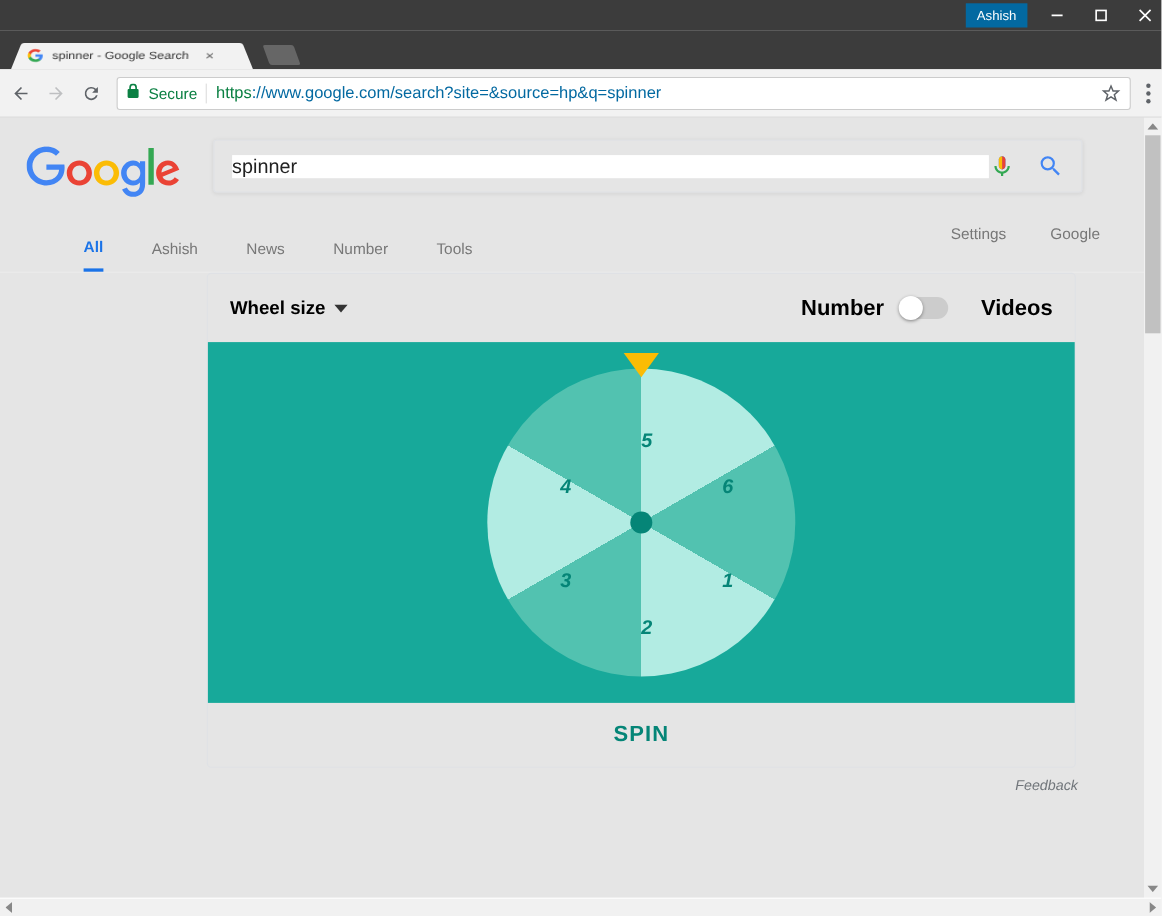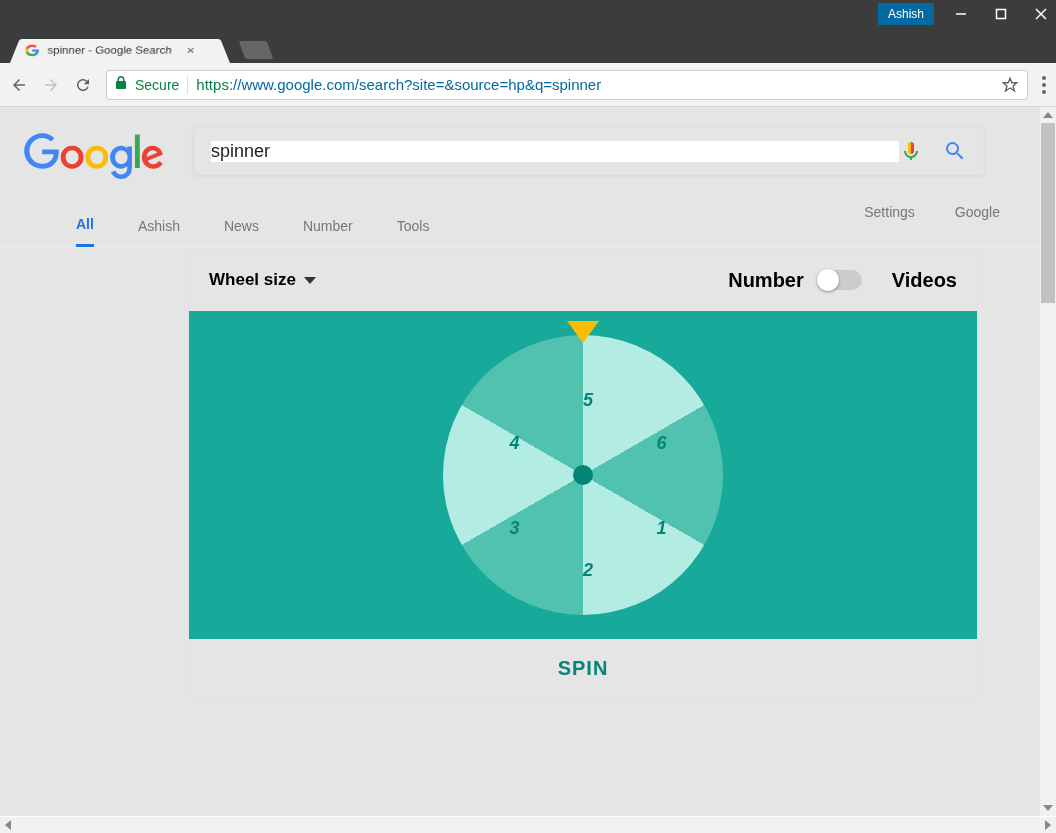--- a/index.html
+++ b/index.html
@@ -212,20 +212,21 @@
         <div class="num" style="transform: rotate(90deg) translate(85px) rotate(-90deg);">2</div>
         <div class="num" style="transform: rotate(150deg) translate(85px) rotate(-150deg);">3</div>
         <div class="num" style="transform: rotate(210deg) translate(85px) rotate(-210deg);">4</div>
         <div class="num" style="transform: rotate(270deg) translate(85px) rotate(-270deg);">5</div>
         <div class="num" style="transform: rotate(330deg) translate(85px) rotate(-330deg);">6</div>
       </div>
     </div>
     <div class="spin-btn">SPIN</div>
   </div>
 
+  <div class="feedback">Feedback</div>
 </div>
 
 <div class="scroll-v">
   <div class="arr t">
       <svg width="10" height="6">
         <path d="M0 6 L5 0 L10 6 Z" fill="#888"></path>
       </svg>
     </div>
   <div class="thumb"></div>
   <div class="arr b">

